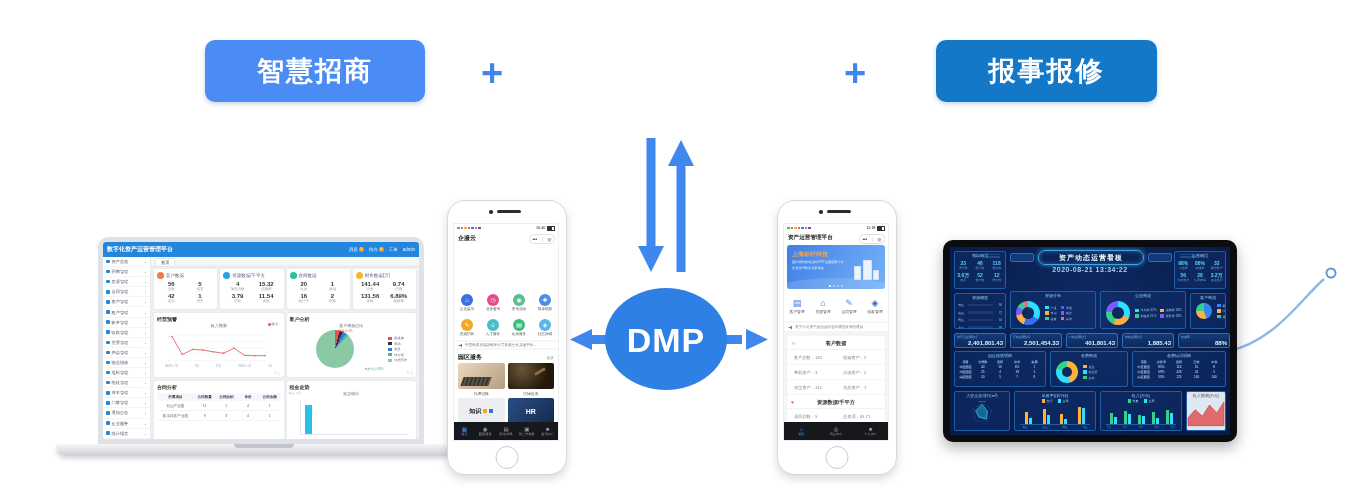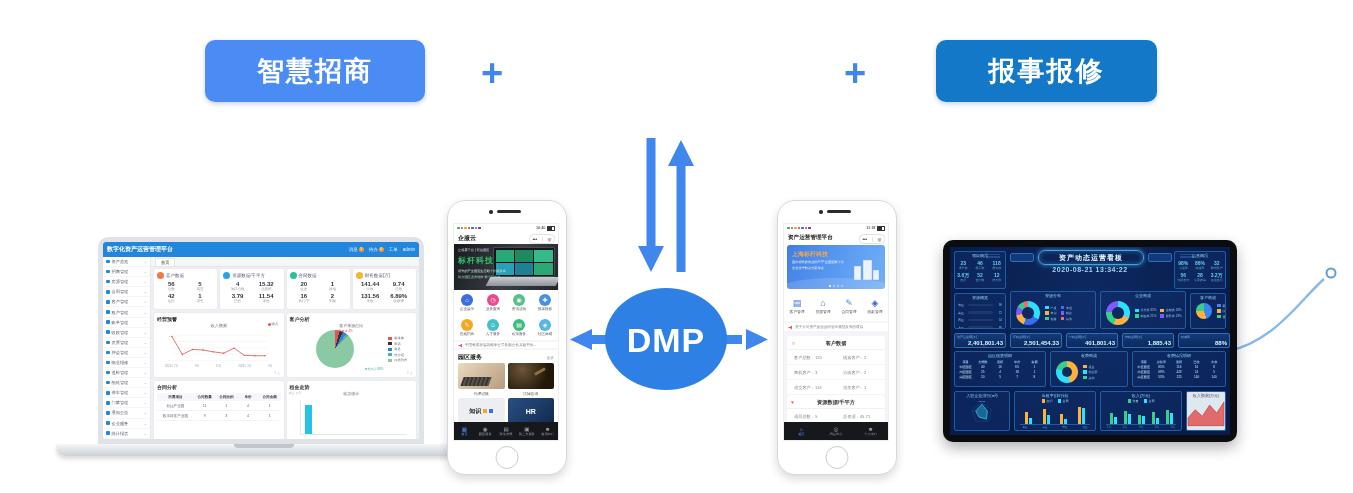--- a/index.html
+++ b/index.html
@@ -604,35 +604,20 @@
           </span>
       </div>
       <div class="ph-nav">
         <span class="ph-nav-title">企服云</span>
         <span class="ph-capsule">
           <span>•••</span>
           <span class="dv"></span>
           <span>◎</span>
         </span>
       </div>
-      <div class="p1-hero">
-        <div class="p1-lap">
-          <i style="background:#2aa876"></i>
-            <i style="background:#1f8a60"></i>
-            <i style="background:#37b98a"></i>
-          <i style="background:#2aa0b8"></i>
-            <i style="background:#1f7f95"></i>
-            <i style="background:#2aa876"></i>
-        </div>
-        <div class="p1-kb"></div>
-        <div class="p1-hero-tag">企服赢平台 | 智慧园区</div>
-        <div class="p1-hero-brand">标杆科技</div>
-        <div class="p1-hero-l1">领先的产业园区生态数字化服务商</div>
-        <div class="p1-hero-l2">助力园区提质增效 数字化运营</div>
-      </div>
       <div class="p1-grid" id="p1-grid">
           <div class="p1-gitem">
             <div class="p1-gicon" style="background: rgb(59, 111, 224);">⌂</div>
             <div class="p1-glabel">企业展示</div>
           </div>
           <div class="p1-gitem">
             <div class="p1-gicon" style="background: rgb(232, 74, 138);">◷</div>
             <div class="p1-glabel">业务查询</div>
           </div>
           <div class="p1-gitem">

